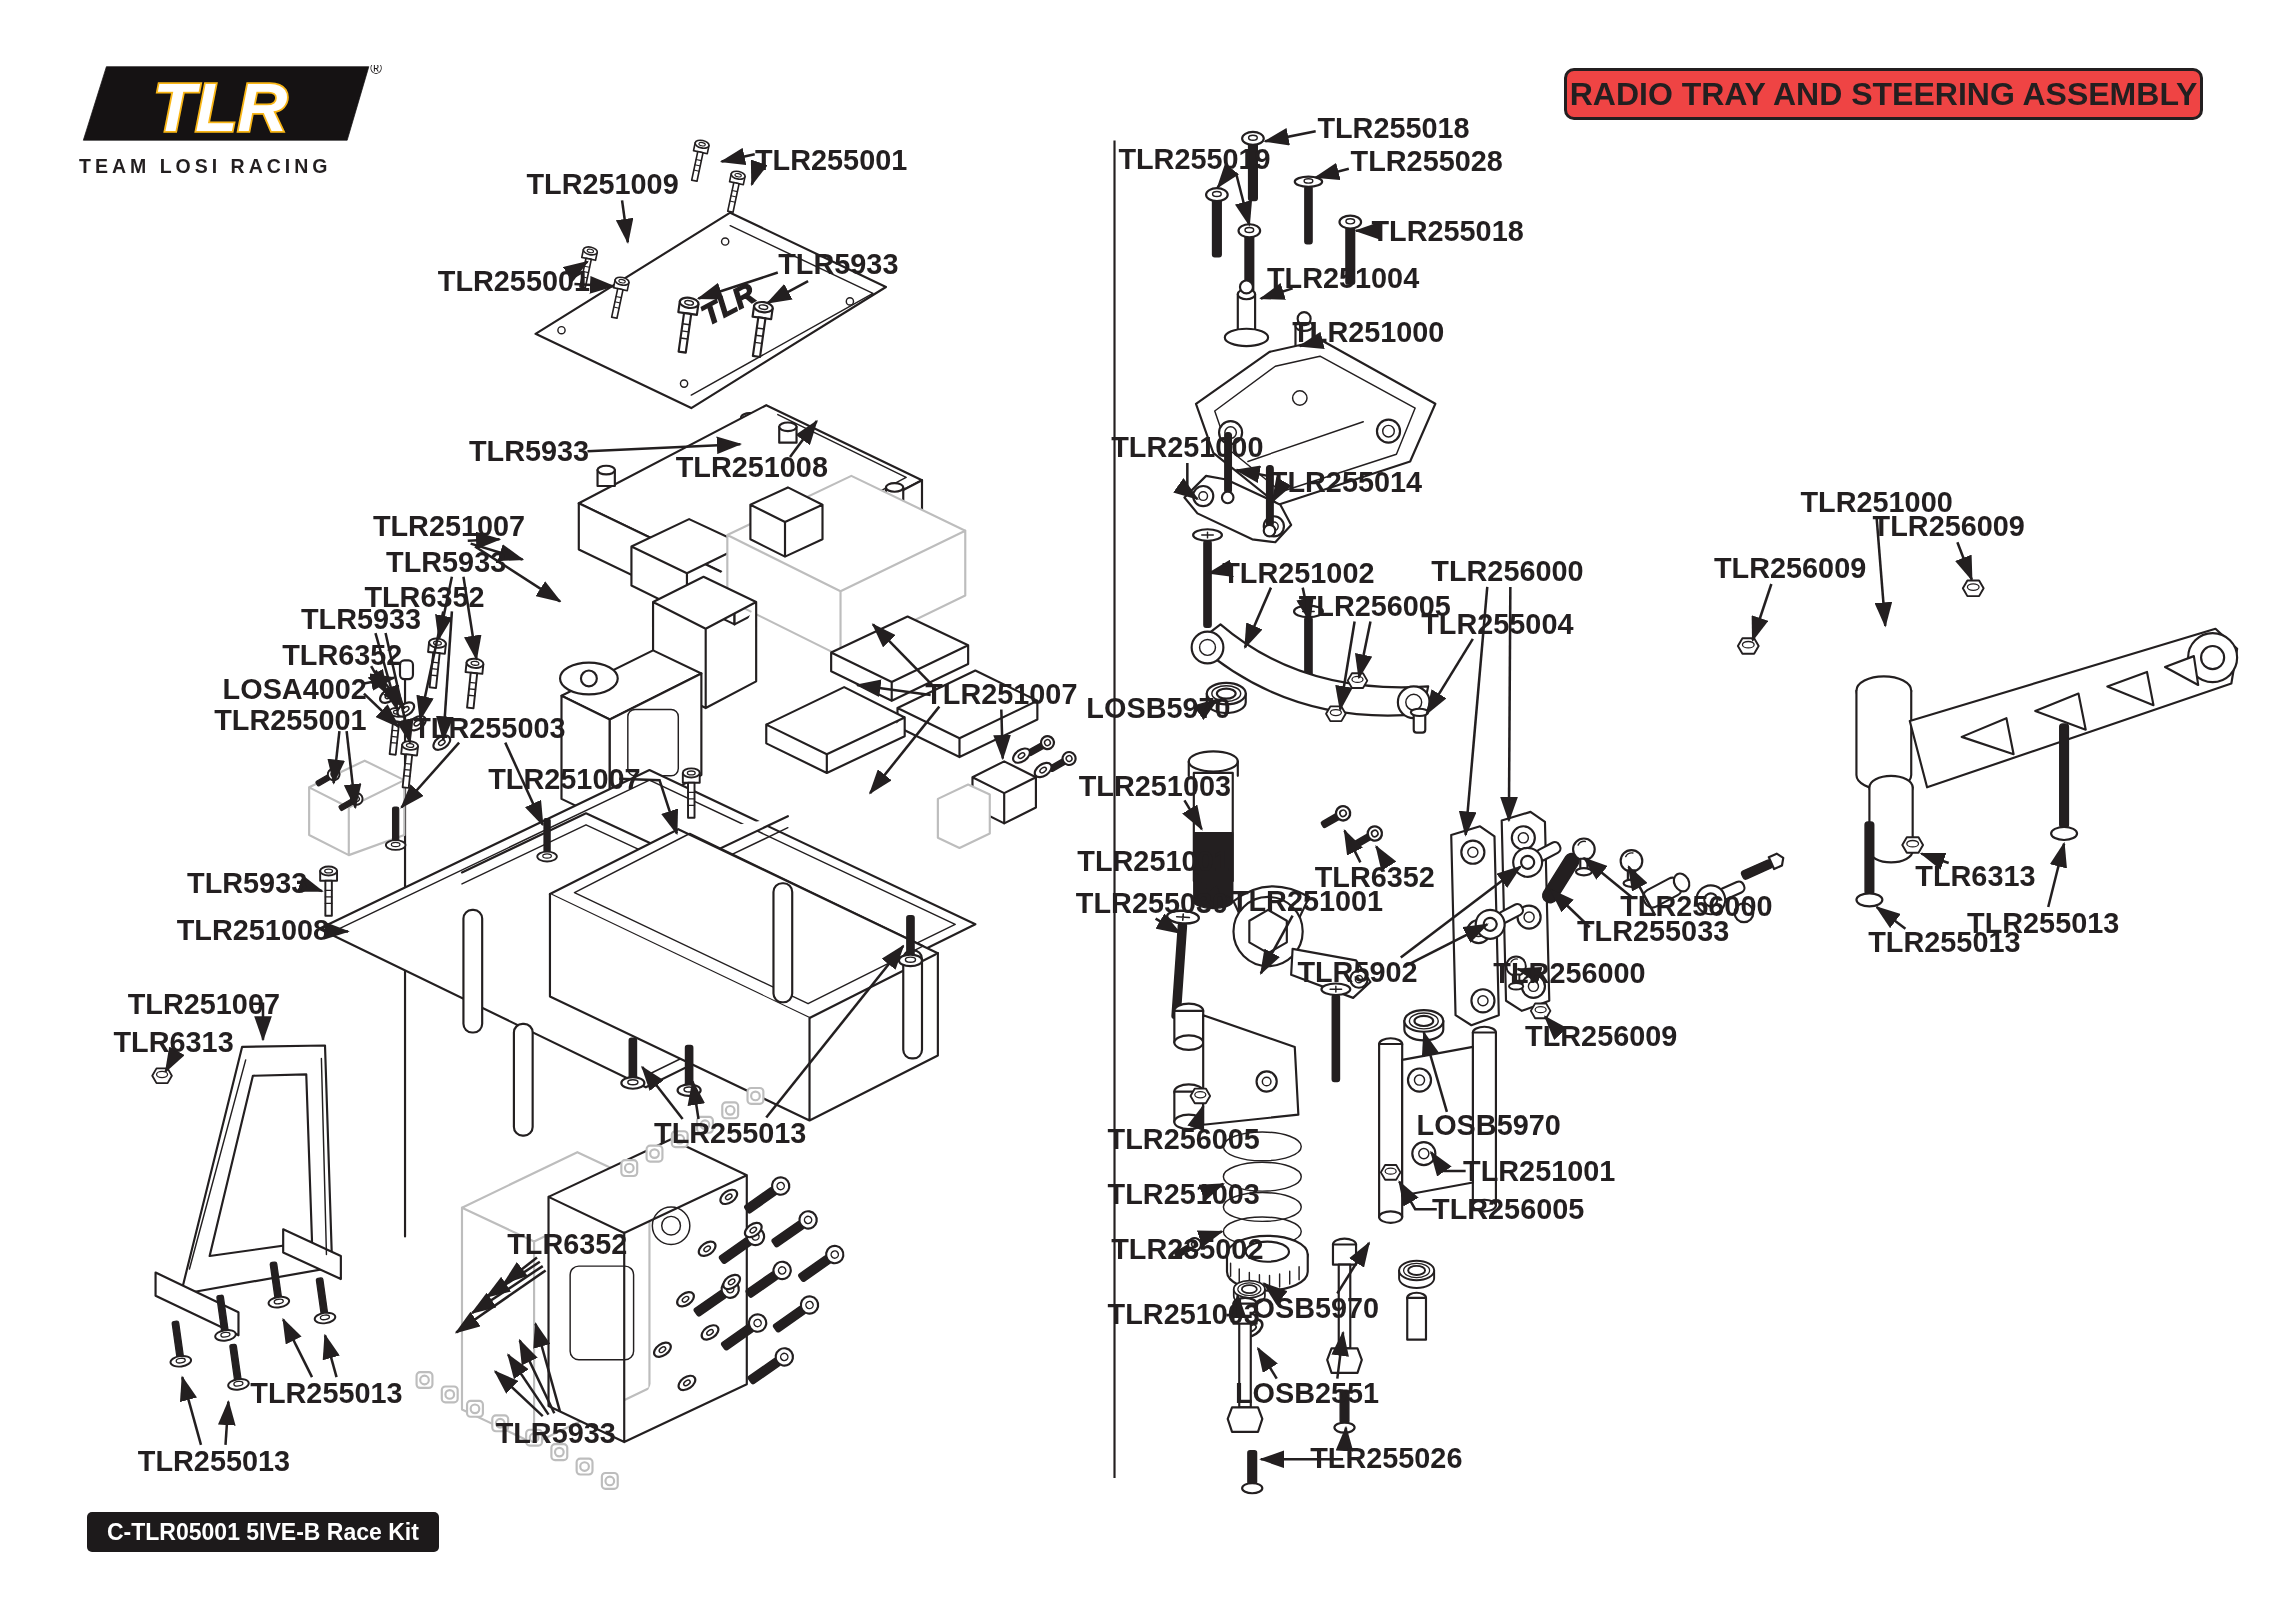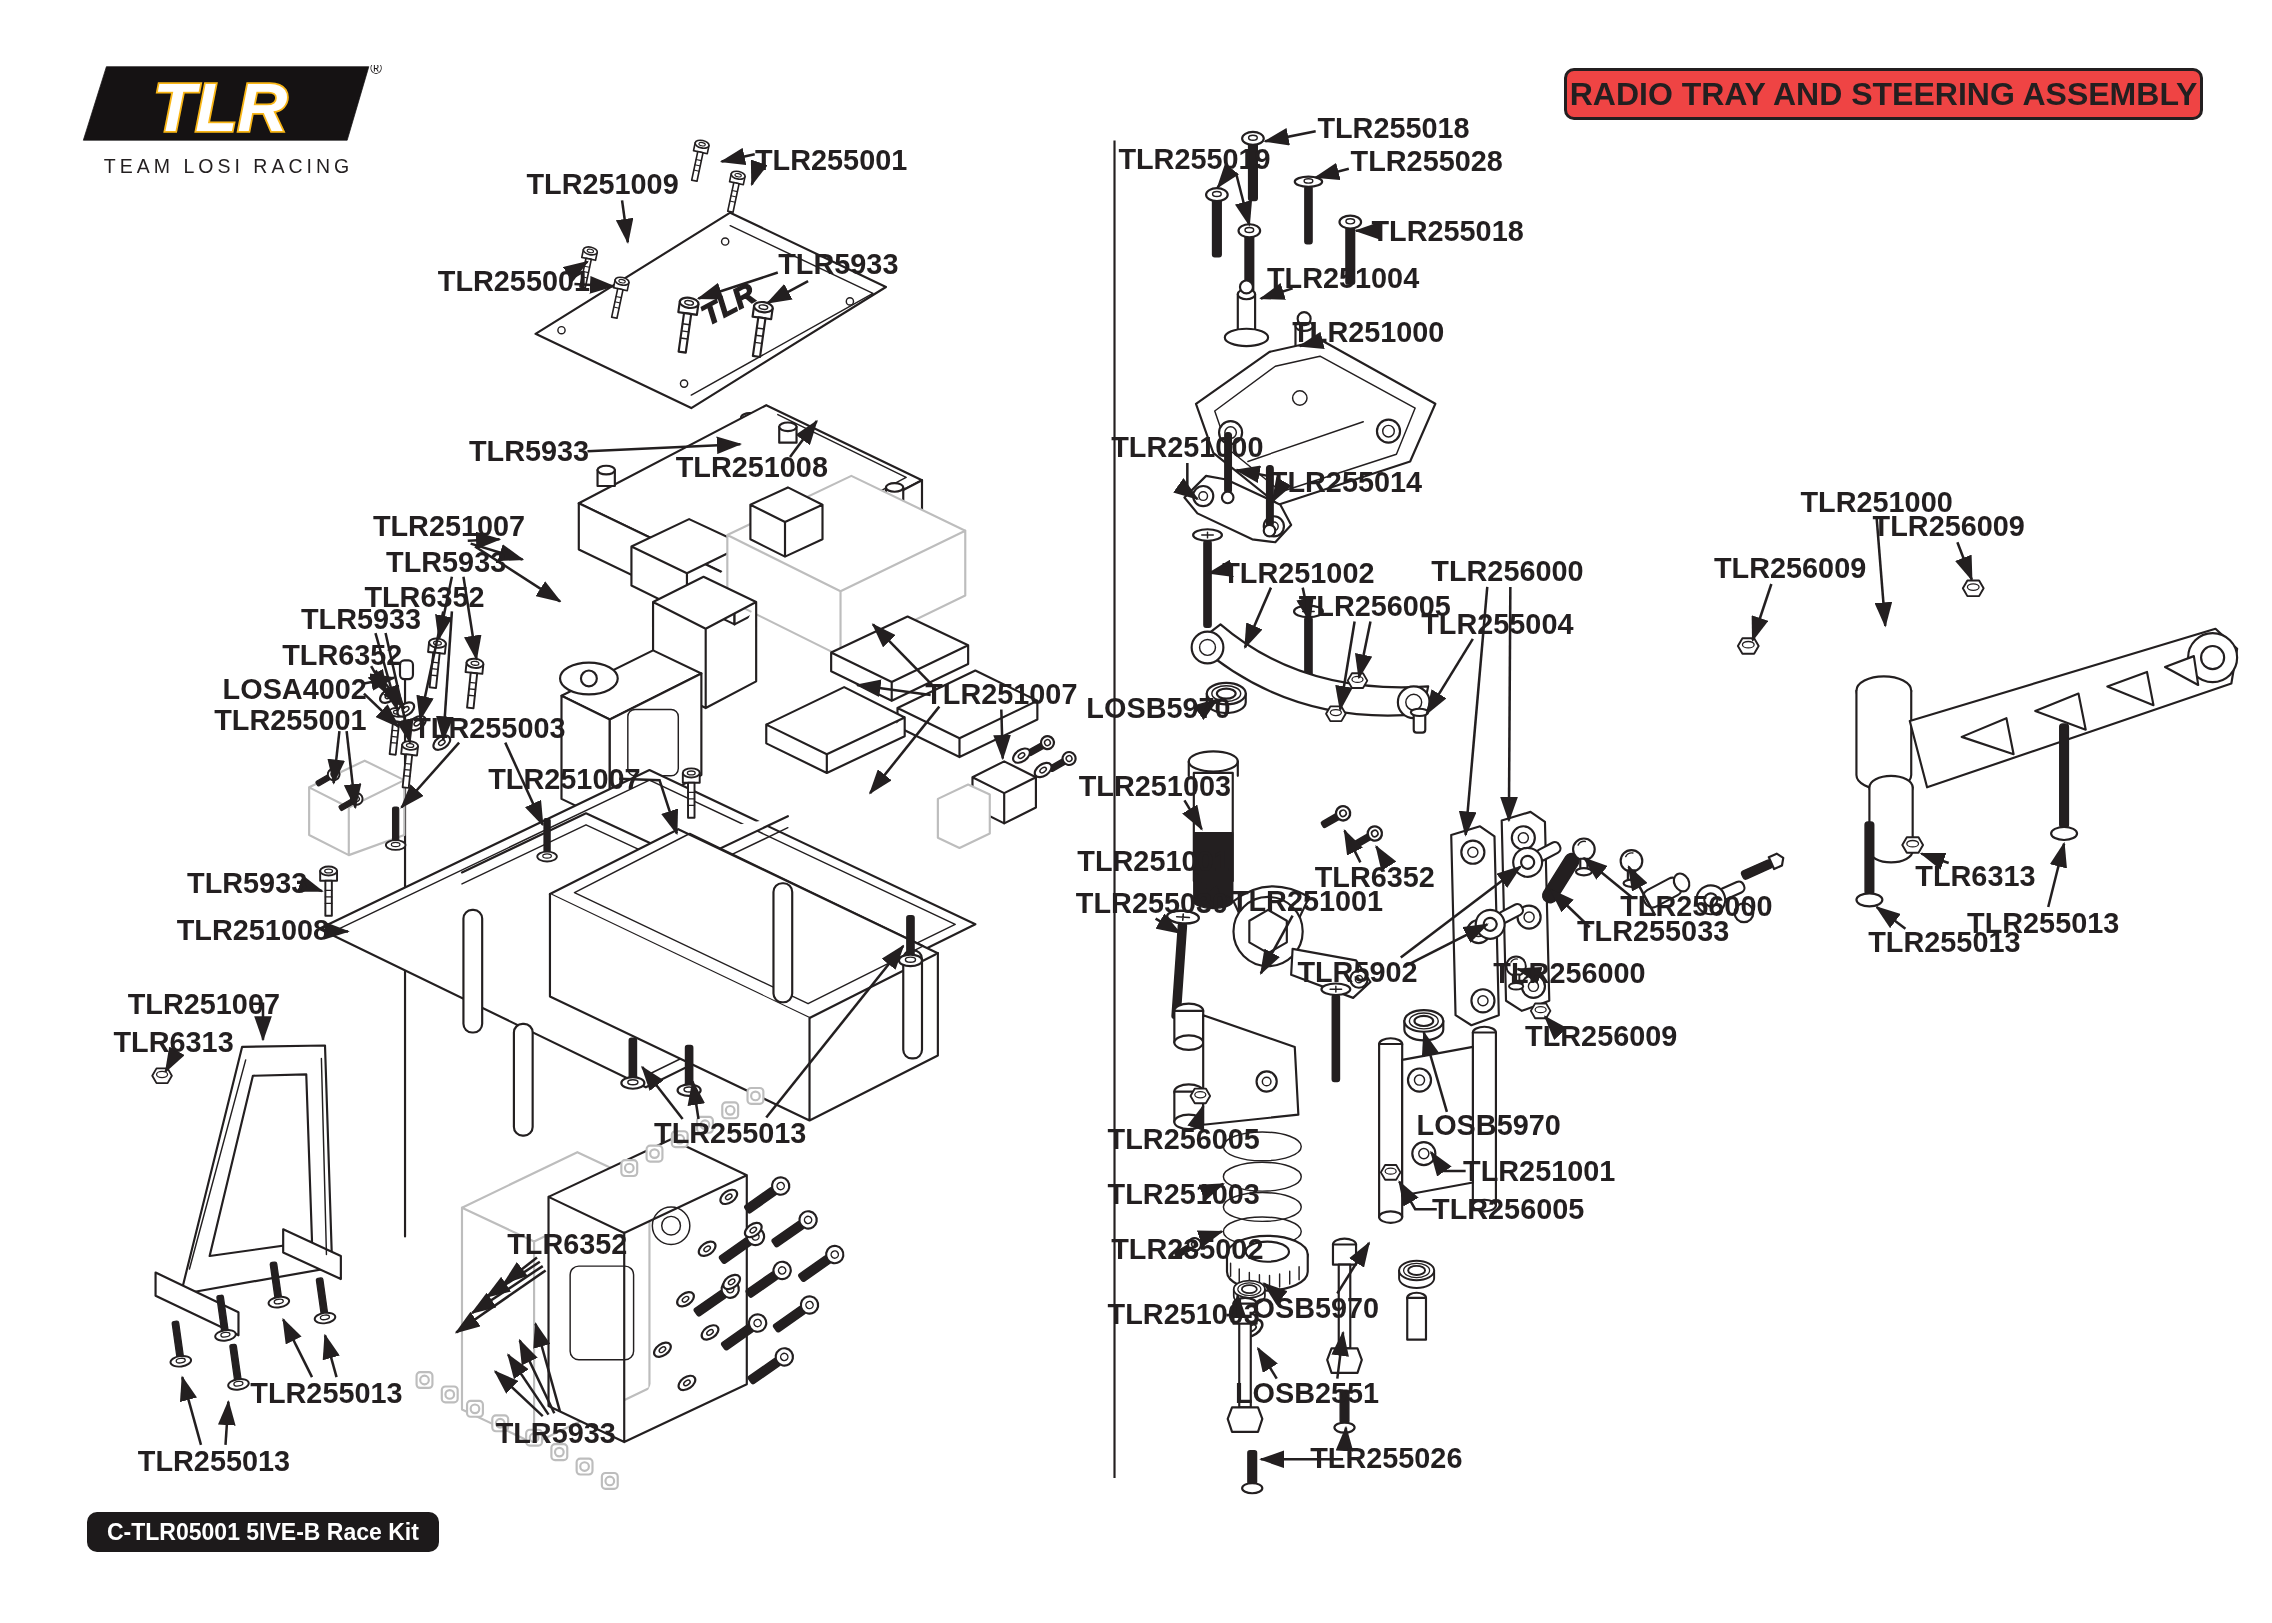--- a/index.html
+++ b/index.html
@@ -3,25 +3,25 @@
 <meta charset="utf-8">
 <style>
   html,body{margin:0;padding:0;background:#ffffff;}
   .page{position:relative;width:2273px;height:1623px;background:#ffffff;overflow:hidden;
         font-family:"Liberation Sans",sans-serif;color:#231f20;}
   .title-box{position:absolute;left:1564px;top:68px;width:633px;height:46px;
         border:3.6px solid #231f20;border-radius:10px;background:#ef4444;
         display:flex;align-items:center;justify-content:center;
         font-weight:700;font-size:32px;letter-spacing:0px;white-space:nowrap;}
   .kit-box{position:absolute;left:87px;top:1512px;height:40px;background:#1d1a1b;color:#ffffff;
-        border-radius:10px;display:flex;align-items:center;padding:0 20px;
+        border-radius:5px;display:flex;align-items:center;padding:0 20px;
         font-weight:700;font-size:23px;white-space:nowrap;}
   .logo{position:absolute;left:79px;top:65px;width:310px;}
-  .logo-sub{margin-top:2.9px;font-weight:400;font-size:19.5px;letter-spacing:4px;
-        text-align:center;width:299px;white-space:nowrap;}
+  .logo-sub{margin-top:2.9px;font-weight:700;font-size:19.5px;letter-spacing:4px;
+        text-align:left;width:299px;white-space:nowrap;}
   svg{display:block;}
   #diagram-svg{position:absolute;left:0;top:0;}
   .ink{stroke:#231f20;stroke-width:3;fill:#ffffff;stroke-linejoin:round;stroke-linecap:round;}
   .ink2{stroke:#231f20;stroke-width:2;fill:none;stroke-linejoin:round;stroke-linecap:round;}
   .blk{fill:#231f20;stroke:#231f20;stroke-width:2;stroke-linejoin:round;}
   .ghost{stroke:#bdbdbd;stroke-width:3;fill:#ffffff;stroke-linejoin:round;stroke-linecap:round;}
   .leader{fill:none;stroke:#231f20;stroke-width:3.5;}
   .lbl{font-family:"Liberation Sans",sans-serif;font-weight:700;font-size:40px;fill:#231f20;
        dominant-baseline:central;}
   .divline{stroke:#231f20;stroke-width:3;}

